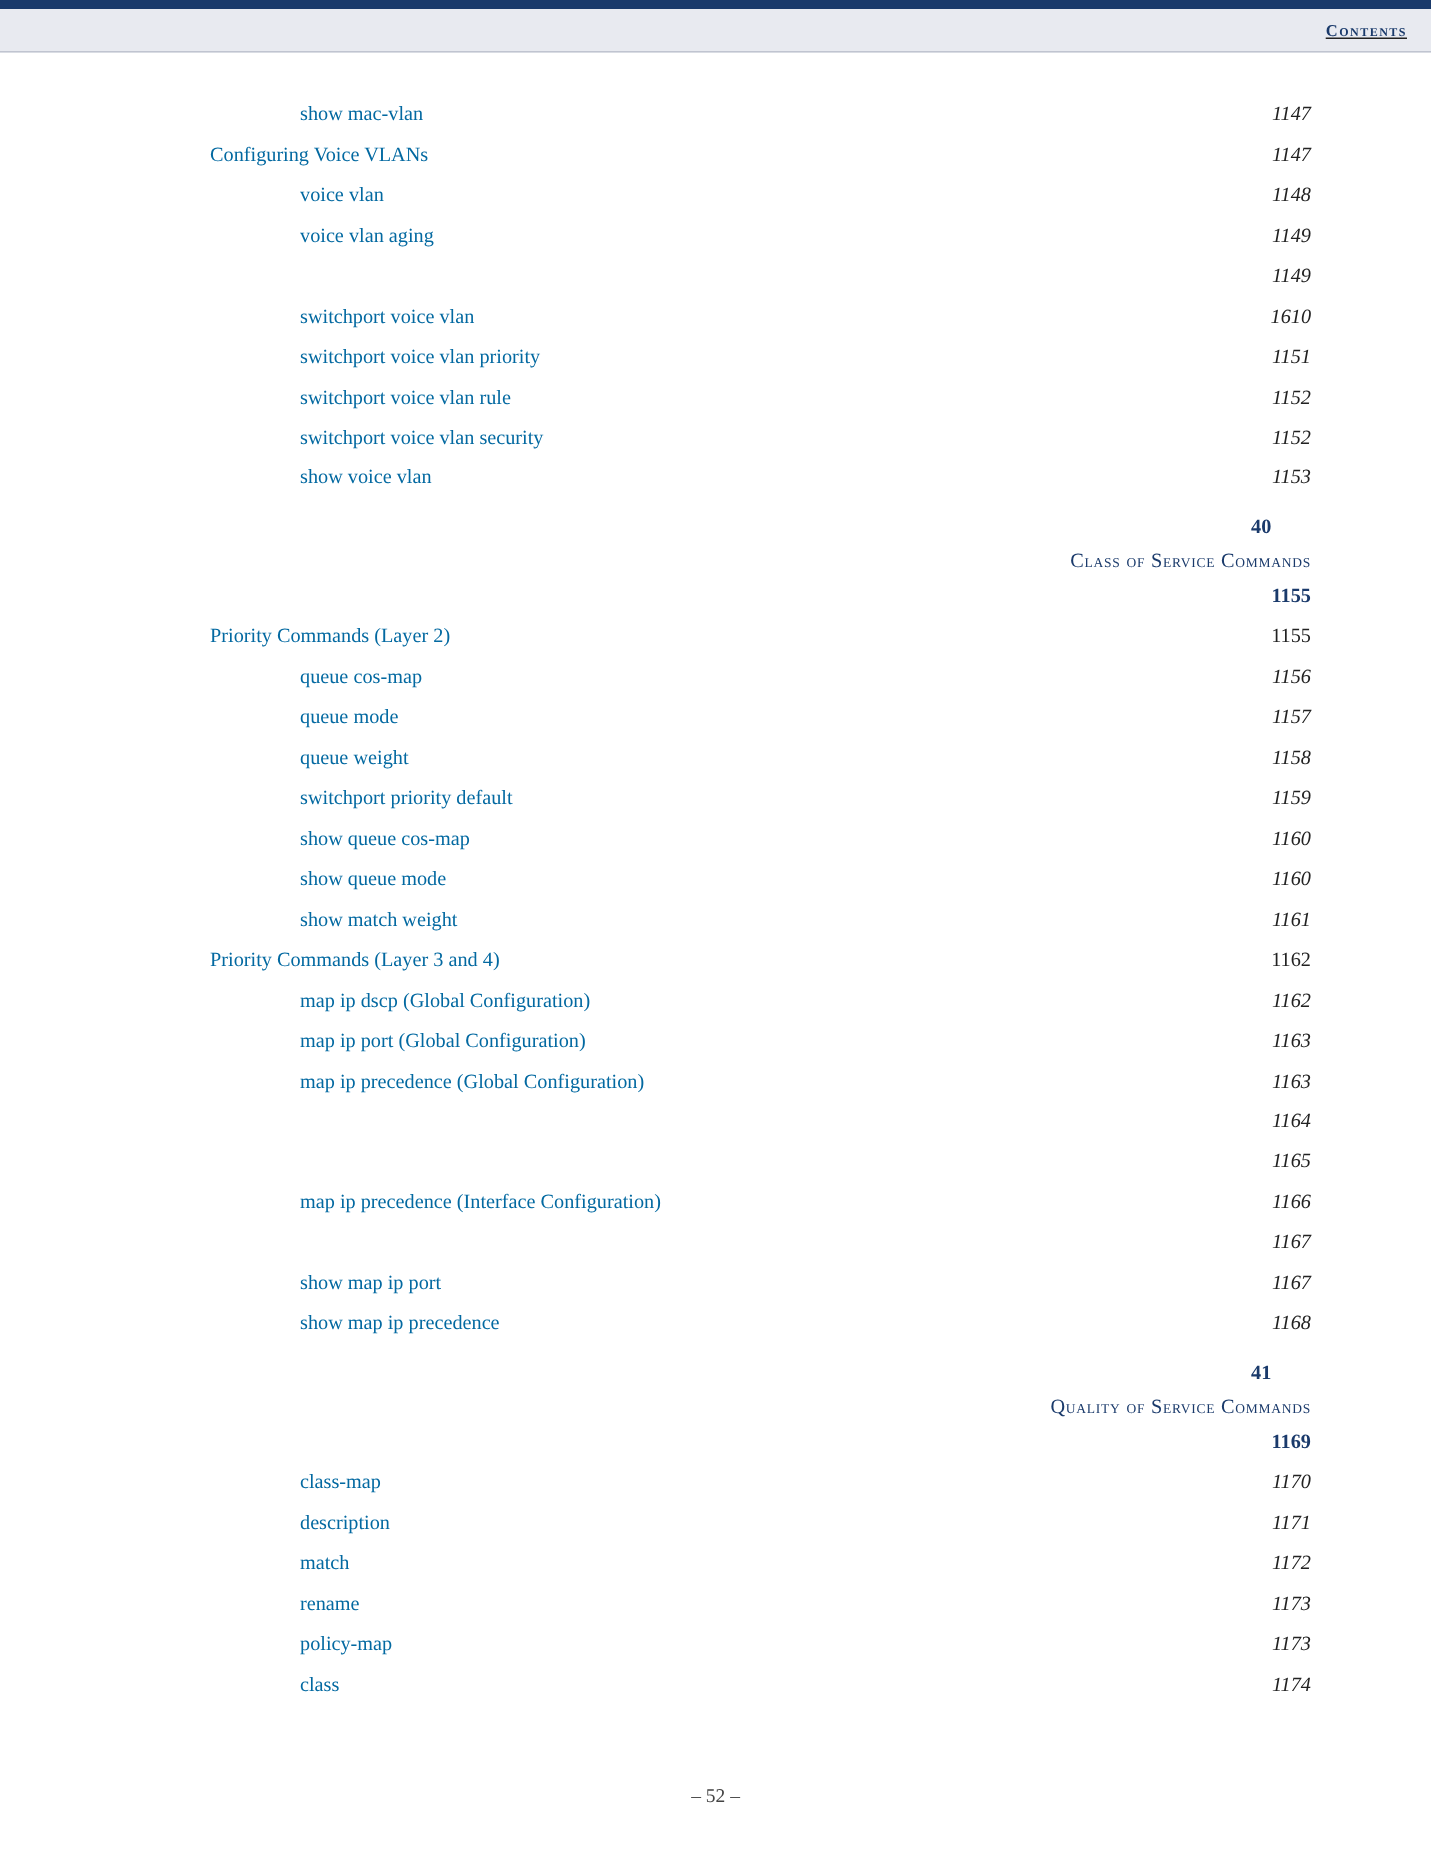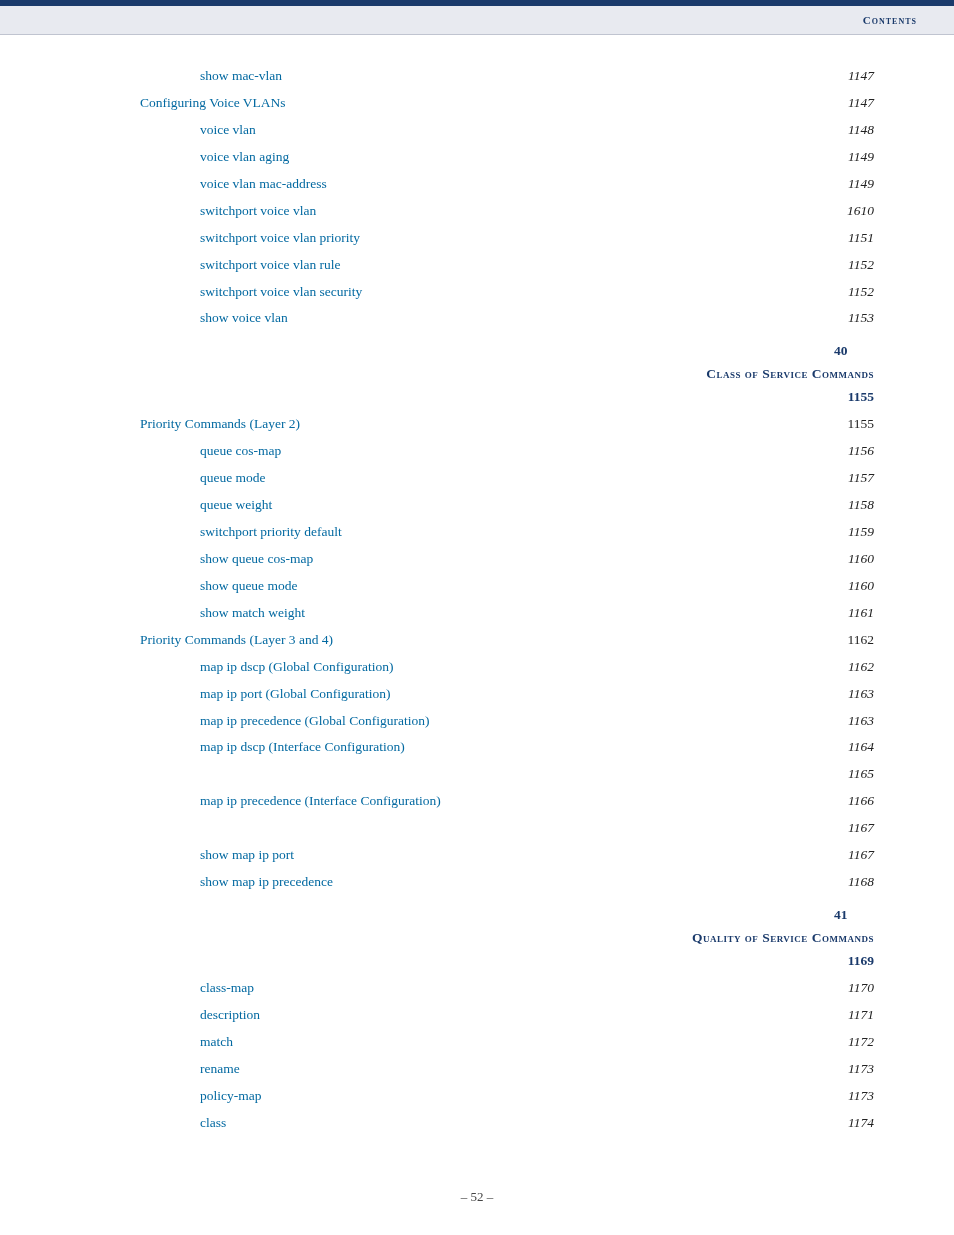--- a/index.html
+++ b/index.html
@@ -14,23 +14,24 @@
     }
 
     .header-bar {
       height: 6px;
       background: #1a3a6b;
       width: 100%;
     }
 
     .header-strip {
       background: #e8eaf0;
-      padding: 6px 37px 6px 40px;
+      padding: 6px 16px 6px 40px;
       text-align: right;
       border-bottom: 1px solid #c0c4d0;
+      text-decoration: underline;
     }
 
     .header-strip span {
       font-size: 11px;
       font-variant: small-caps;
       color: #1a3a6b;
       font-weight: bold;
       letter-spacing: 1px;
     }
 
@@ -74,21 +75,21 @@
     .chapter-num {
       min-width: 40px;
       font-size: 13.5px;
       font-weight: bold;
       color: #1a3a6b;
     }
 
     .chapter-title {
       font-size: 13.5px;
       font-variant: small-caps;
-      font-weight: bold;
+      font-weight: normal;
       color: #1a3a6b;
       letter-spacing: 0.5px;
       margin-left: 36px;
     }
 
     .chapter-page {
       flex: 1;
       text-align: right;
       font-weight: bold;
       color: #1a3a6b;
@@ -148,21 +149,20 @@
         <span class="section-label indent-2">voice vlan</span>
         <span class="dots"></span>
         <span class="page-num">1148</span>
       </div>
       <div class="toc-row">
         <span class="section-label indent-2">voice vlan aging</span>
         <span class="dots"></span>
         <span class="page-num">1149</span>
       </div>
       <div class="toc-row">
-        <span class="section-label indent-2">voice vlan mac-address</span>
         <span class="dots"></span>
         <span class="page-num">1149</span>
       </div>
       <div class="toc-row">
         <span class="section-label indent-2">switchport voice vlan</span>
         <span class="dots"></span>
         <span class="page-num">1610</span>
       </div>
       <div class="toc-row">
         <span class="section-label indent-2">switchport voice vlan priority</span>
@@ -247,21 +247,20 @@
         <span class="section-label indent-2">map ip port (Global Configuration)</span>
         <span class="dots"></span>
         <span class="page-num">1163</span>
       </div>
       <div class="toc-row">
         <span class="section-label indent-2">map ip precedence (Global Configuration)</span>
         <span class="dots"></span>
         <span class="page-num">1163</span>
       </div>
       <div class="toc-row">
-        <span class="section-label indent-2">map ip dscp (Interface Configuration)</span>
         <span class="dots"></span>
         <span class="page-num">1164</span>
       </div>
       <div class="toc-row">
         <span class="dots"></span>
         <span class="page-num">1165</span>
       </div>
       <div class="toc-row">
         <span class="section-label indent-2">map ip precedence (Interface Configuration)</span>
         <span class="dots"></span>

